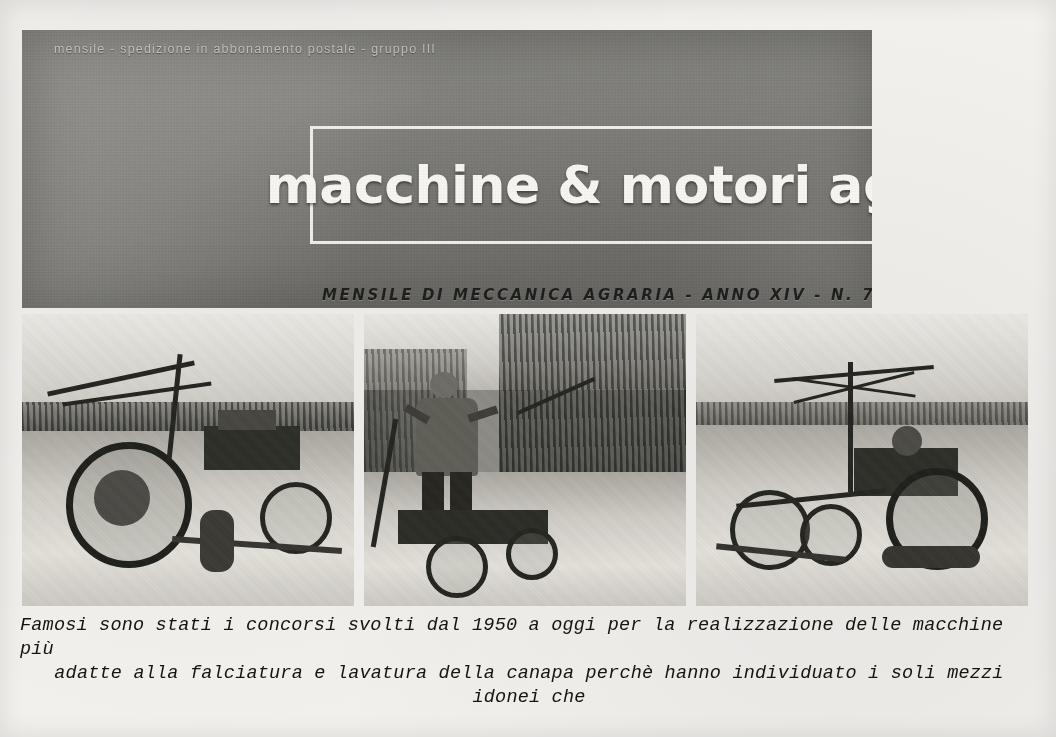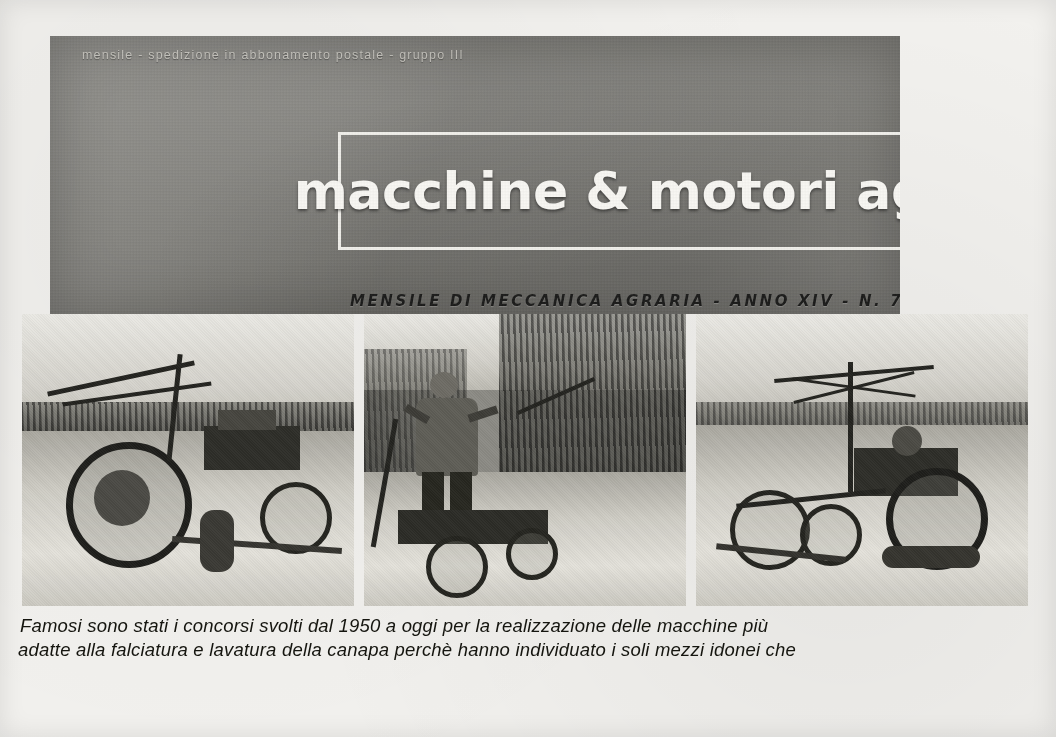--- a/index.html
+++ b/index.html
@@ -22,31 +22,30 @@
     background-image:
       radial-gradient(circle at 20% 30%, rgba(0,0,0,0.04) 0%, rgba(0,0,0,0) 60%),
       radial-gradient(circle at 80% 70%, rgba(0,0,0,0.05) 0%, rgba(0,0,0,0) 55%);
     overflow: hidden;
   }
 
   
   .masthead {
     position: absolute;
     left: 22px;
-    top: 36px;
+    top: 30px;
     width: 850px;
     height: 278px;
     background: #7e7d78;
     background-image:
       linear-gradient(115deg, rgba(255,255,255,0.10) 0%, rgba(0,0,0,0.06) 45%, rgba(255,255,255,0.07) 100%),
       radial-gradient(ellipse at 35% 20%, rgba(255,255,255,0.12), rgba(0,0,0,0) 65%),
       radial-gradient(ellipse at 75% 85%, rgba(0,0,0,0.18), rgba(0,0,0,0) 60%);
     box-shadow: inset 0 0 60px rgba(0,0,0,0.25);
     overflow: hidden;
-    margin-left: 28px;
   }
   .masthead::after {
     content: "";
     position: absolute;
     inset: 0;
     background-image:
       repeating-linear-gradient(0deg, rgba(255,255,255,0.025) 0px, rgba(255,255,255,0.025) 1px, rgba(0,0,0,0.02) 2px, rgba(0,0,0,0.02) 3px),
       repeating-linear-gradient(90deg, rgba(255,255,255,0.02) 0px, rgba(255,255,255,0.02) 1px, rgba(0,0,0,0.015) 2px, rgba(0,0,0,0.015) 3px);
     pointer-events: none;
     opacity: 0.8;
@@ -170,29 +169,29 @@
     pointer-events: none;
   }
 
   
   .caption {
     position: absolute;
     left: 16px;
     top: 614px;
     width: 1024px;
     text-align: center;
-    font-family: Liberation Sans, sans-serif;
+    font-family: Liberation Mono, monospace;
     font-style: italic;
     font-size: 18.5px;
     line-height: 1.30;
     color: #15150f;
     letter-spacing: 0.2px;
   }
   .caption .l1 { display: block; text-align: left; padding-left: 4px; }
-  .caption .l2 { display: block; text-align: left; padding-left: 2px; }
+  .caption .l2 { display: block; text-align: center; padding-left: 2px; }
   .caption .l3 { display: block; text-align: center; }
 
   .edge-shadow {
     position: absolute;
     inset: 0;
     box-shadow: inset 0 0 26px rgba(0,0,0,0.10);
     pointer-events: none;
   }
 </style>
 </head>

